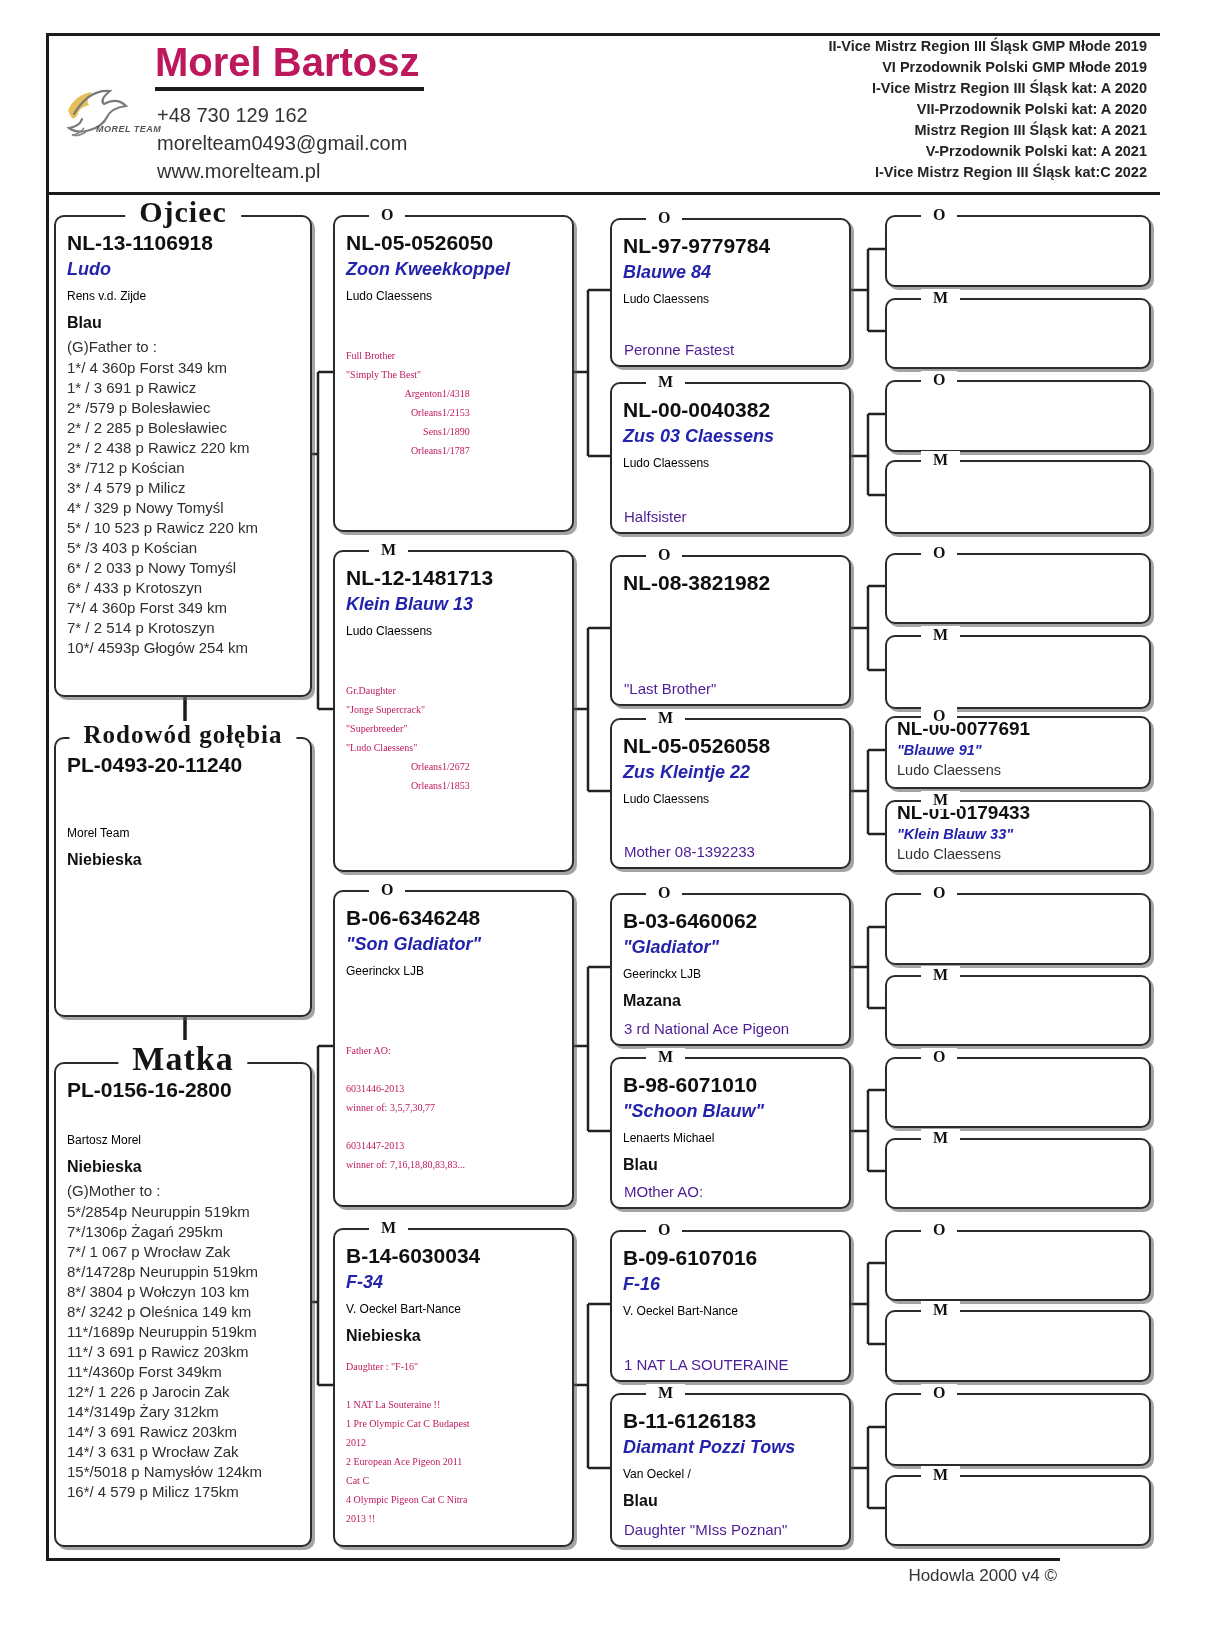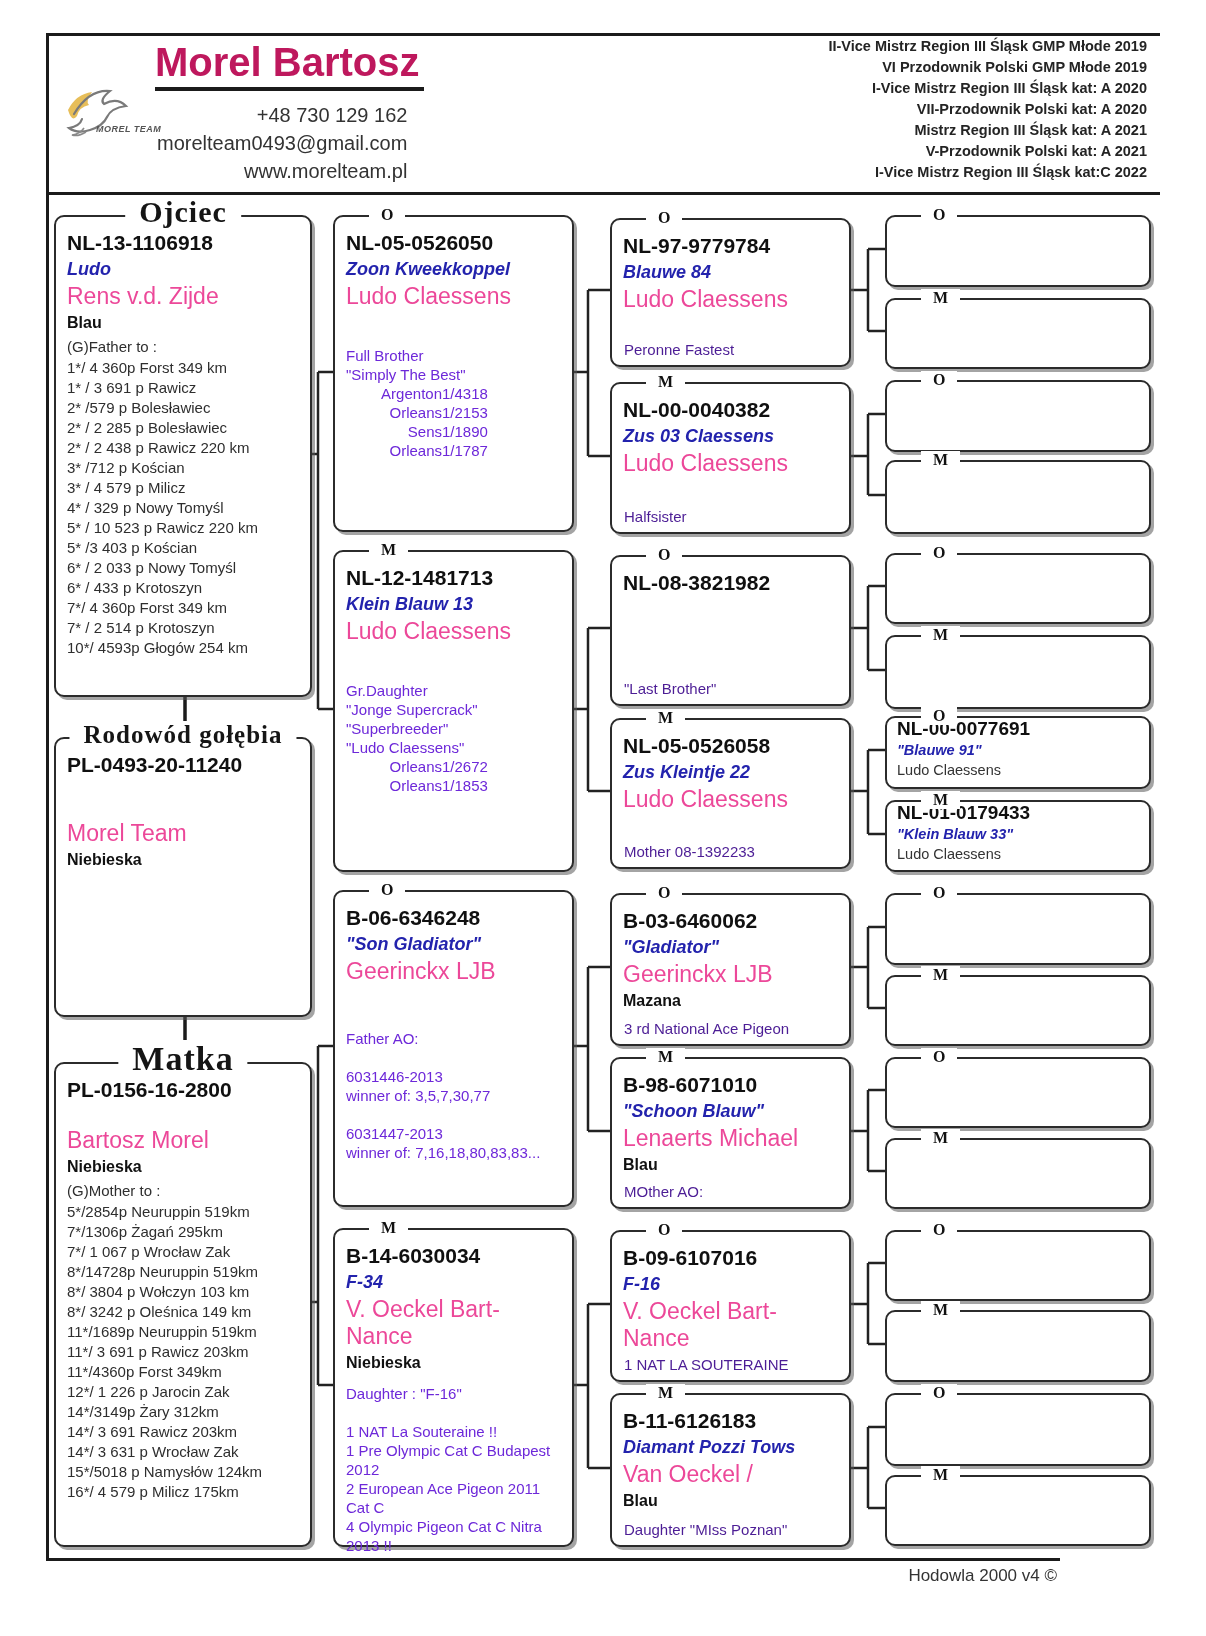--- a/index.html
+++ b/index.html
@@ -10,39 +10,39 @@
   .pbox{position:absolute;border:2px solid #2b2b2b;border-radius:10px;background:#fff;
         box-shadow:3px 3px 0 rgba(90,90,90,.55);}
   .legend{position:absolute;top:-11px;left:34px;background:#fff;padding:0 12px;
           font-family:"Liberation Serif",serif;font-weight:bold;font-size:16px;color:#111;line-height:18px;}
   .legend-title{position:absolute;left:50%;transform:translateX(-50%);background:#fff;
           font-family:"Liberation Serif",serif;font-weight:bold;color:#151515;white-space:nowrap;
           padding:0 14px;letter-spacing:1px;}
   .inner{padding:12px 11px 6px 11px;}
   .ring{font-size:21px;font-weight:bold;color:#101010;line-height:27px;}
   .pname{font-size:18px;font-weight:bold;font-style:italic;color:#2323ad;line-height:27px;white-space:nowrap;}
-  .fancier{font-size:23px;color:#ec4899;line-height:27px;}
+  .fancier{font-size:12px;color:#000000;line-height:27px;}
   .pcolor{font-size:16px;font-weight:bold;color:#111;line-height:26px;}
   .res-header{font-size:15px;color:#2e2e2e;line-height:22px;}
   .results{font-size:15px;color:#2e2e2e;line-height:20px;white-space:nowrap;}
   .results .line{min-height:20px;}
-  .lines{font-size:15px;color:#6d28d9;line-height:19px;white-space:nowrap;}
+  .lines{font-size:10px;color:#be185d;line-height:19px;white-space:nowrap;font-family:Liberation Serif, serif;}
   .lines .line{min-height:19px;}
   .races .line{display:flex;text-align:right;}
   .races .line span:first-child{width:96px;display:inline-block;}
   .note-bottom{position:absolute;left:12px;bottom:7px;font-size:15px;color:#4c1d95;white-space:nowrap;}
-  .mt8{margin-top:8px}.mt24{margin-top:24px}.mt36{margin-top:36px}.mt40{margin-top:44px}.mt42{margin-top:42px}
+  .mt8{margin-top:8px}.mt24{margin-top:24px}.mt36{margin-top:36px}.mt40{margin-top:56px}.mt42{margin-top:42px}
   .small .inner{padding:0 10px;}
   .small .ring{font-size:19px;line-height:22px;}
   .small .pname{font-size:14.5px;line-height:20px;}
   .small .fancier{font-size:14.5px;line-height:20px;color:#333;}
   
   #title{position:absolute;left:155px;top:40px;margin:0;font-size:40px;font-weight:bold;color:#be185d;
          border-bottom:4px solid #1b1b1b;padding:0 4px 3px 0;line-height:44px;}
-  #contact{position:absolute;left:157px;top:101px;font-size:20px;color:#333;line-height:28px;text-align:right;}
+  #contact{position:absolute;left:157px;top:101px;font-size:20px;color:#333;line-height:28px;}
   #achievements{position:absolute;right:59px;top:36px;text-align:right;font-size:14.5px;
                 font-weight:600;color:#242424;line-height:21px;}
   #logo{position:absolute;left:54px;top:84px;}
   #logo-text{position:absolute;left:96px;top:124px;font-size:9px;font-weight:bold;font-style:italic;color:#555;letter-spacing:.5px;}
   #footer{position:absolute;right:149px;top:1566px;font-size:17px;color:#333;}
   #connectors{position:absolute;left:0;top:0;pointer-events:none;}
 </style>
 </head>
 <body>
 

